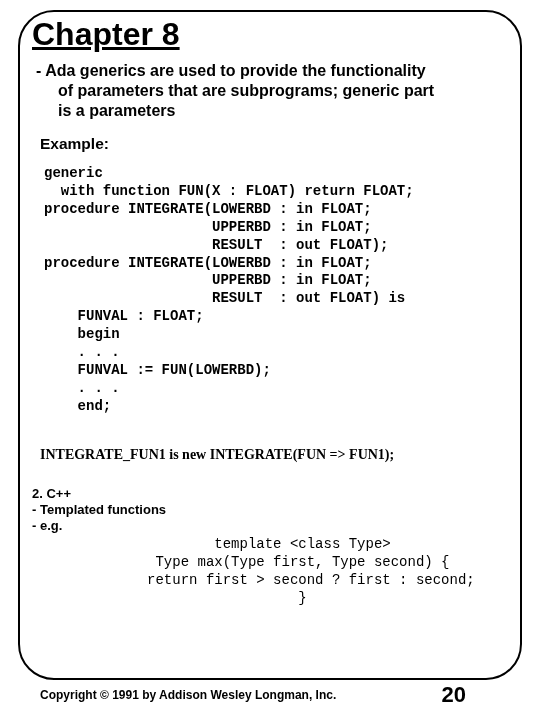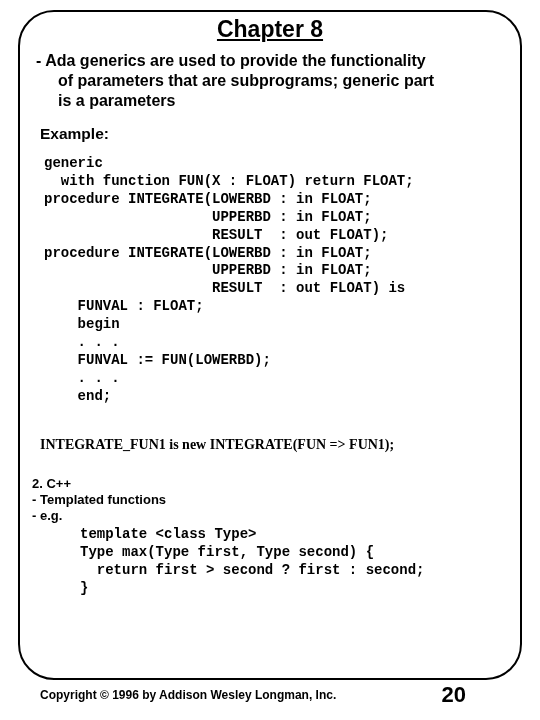--- a/index.html
+++ b/index.html
@@ -17,22 +17,21 @@
     left: 18px;
     right: 18px;
     bottom: 40px;
     border: 2px solid #000;
     border-radius: 36px;
     padding: 4px 12px 10px 12px;
   }
   .title {
     font-family: Arial, sans-serif;
     font-weight: bold;
-    font-size: 23px;
-    text-align: center;
+    font-size: 32px;
     text-decoration: underline;
     margin-bottom: 8px;
   }
   .bullet {
     font-family: Arial, sans-serif;
     font-weight: bold;
     font-size: 16px;
     line-height: 1.25;
     margin: 0 2px 14px 4px;
   }
@@ -62,25 +61,26 @@
   }
   .section2 {
     font-family: Arial, sans-serif;
     font-weight: bold;
     font-size: 13px;
     line-height: 1.25;
     margin: 22px 0 2px 0;
   }
   .code3 {
     font-family: "Courier New", Courier, monospace;
-    font-weight: bold;
+    font-weight: normal;
     font-size: 14px;
     line-height: 1.28;
     white-space: pre;
-    margin-left: 48px;
+    margin-left: 65px;
+    text-align: center;
   }
   .footer {
     position: absolute;
     left: 40px;
     bottom: 12px;
     right: 40px;
     display: flex;
     align-items: center;
     justify-content: space-between;
   }
@@ -133,15 +133,15 @@
     <span>  - e.g.</span>
   </div>
 
   <div class="code3">template &lt;class Type&gt;
 Type max(Type first, Type second) {
   return first &gt; second ? first : second;
 }</div>
 </div>
 
 <div class="footer">
-  <span class="copyright">Copyright © 1996 by Addison Wesley Longman, Inc.</span>
+  <span class="copyright">Copyright © 1991 by Addison Wesley Longman, Inc.</span>
   <span class="pagenum">20</span>
 </div>
 
 </body></html>

